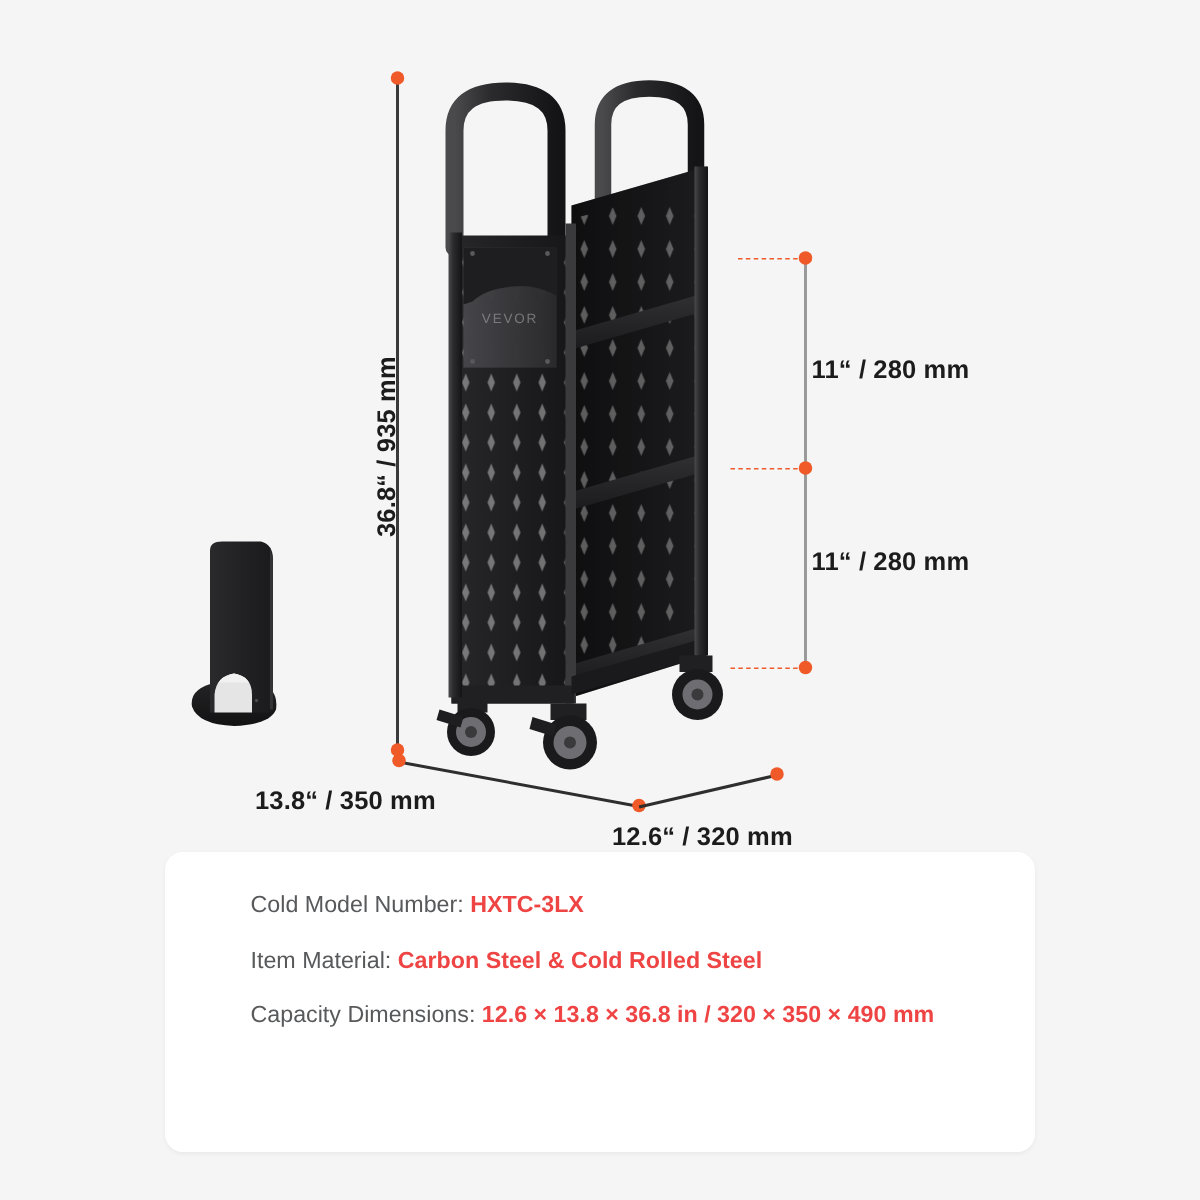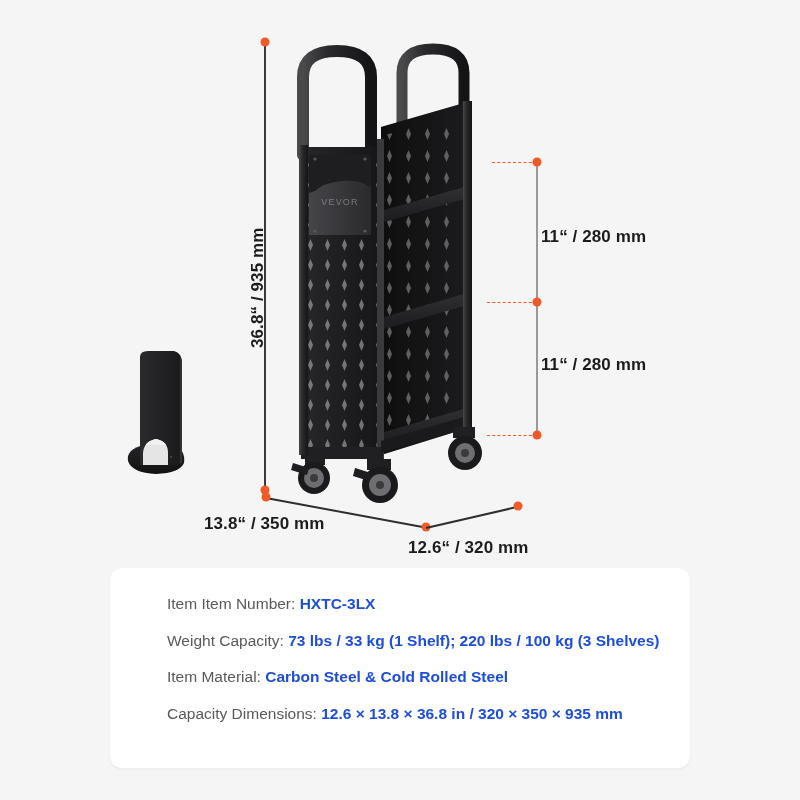--- a/index.html
+++ b/index.html
@@ -9,21 +9,21 @@
     font-family: "Liberation Sans", sans-serif;
     overflow: hidden;
   }
   #page {
     position: relative;
     width: 800px; height: 800px;
     background: #f5f5f5;
   }
 
   
-  #illustration { position: absolute; inset: 0; }
+  #illustration { position: absolute; inset: 0; margin-top: 10px; }
 
   
   .bookend { position: absolute; left: 110px; top: 345px; width: 95px; height: 150px; }
 
   
   .cart { position: absolute; left: 285px; top: 35px; width: 225px; height: 470px; }
 
   
   .dim-dot {
     position: absolute; width: 9px; height: 9px; border-radius: 50%;
@@ -55,21 +55,21 @@
     position: absolute; left: 110px; top: 568px; width: 580px; height: 200px;
     background: #ffffff; border-radius: 12px;
     box-shadow: 0 1px 3px rgba(0,0,0,.05);
     padding: 28px 0 0 57px;
   }
   .spec-row {
     font-size: 15.5px; line-height: 1; margin-bottom: 21px;
     white-space: nowrap;
   }
   .spec-label { color: #58595b; font-weight: 400; }
-  .spec-value { color: #1d4ed8; font-weight: 700; }
+  .spec-value { color: #ef4444; font-weight: 700; }
 </style>
 </head>
 <body>
 
 <div id="page">
 
   <div id="illustration">
 
     <svg class="bookend" viewBox="0 0 95 150">
       <defs>
@@ -194,40 +194,36 @@
 
     <div class="dim-leader" style="left:487px; top:435px; width:50px;"></div>
     <div class="dim-dot" style="left:537px; top:435px;"></div>
 
     <div class="dim-label" style="left:541px; top:227px;">11“ / 280 mm</div>
     <div class="dim-label" style="left:541px; top:355px;">11“ / 280 mm</div>
 
     <div class="dim-seg" style="left:266px; top:497px; width:162px; transform:rotate(10.5deg);"></div>
     <div class="dim-dot" style="left:266px; top:497px;"></div>
     <div class="dim-dot" style="left:426px; top:527px;"></div>
-    <div class="dim-label" style="left:204px; top:514px;">13.8“ / 350 mm</div>
+    <div class="dim-label" style="left:170px; top:514px;">13.8“ / 350 mm</div>
 
     <div class="dim-seg" style="left:426px; top:527px; width:94px; transform:rotate(-13deg);"></div>
     <div class="dim-dot" style="left:518px; top:506px;"></div>
     <div class="dim-label" style="left:408px; top:538px;text-align:right;">12.6“ / 320 mm</div>
 
   </div>
 
   <div id="spec-card">
     <div class="spec-row">
-      <span class="spec-label">Item Item Number:</span>
+      <span class="spec-label">Cold Model Number:</span>
       <span class="spec-value">HXTC-3LX</span>
-    </div>
-    <div class="spec-row">
-      <span class="spec-label">Weight Capacity:</span>
-      <span class="spec-value">73 lbs / 33 kg (1 Shelf); 220 lbs / 100 kg (3 Shelves)</span>
     </div>
     <div class="spec-row">
       <span class="spec-label">Item Material:</span>
       <span class="spec-value">Carbon Steel &amp; Cold Rolled Steel</span>
     </div>
     <div class="spec-row">
       <span class="spec-label">Capacity Dimensions:</span>
-      <span class="spec-value">12.6 × 13.8 × 36.8 in / 320 × 350 × 935 mm</span>
+      <span class="spec-value">12.6 × 13.8 × 36.8 in / 320 × 350 × 490 mm</span>
     </div>
   </div>
 
 </div>
 
 </body></html>

